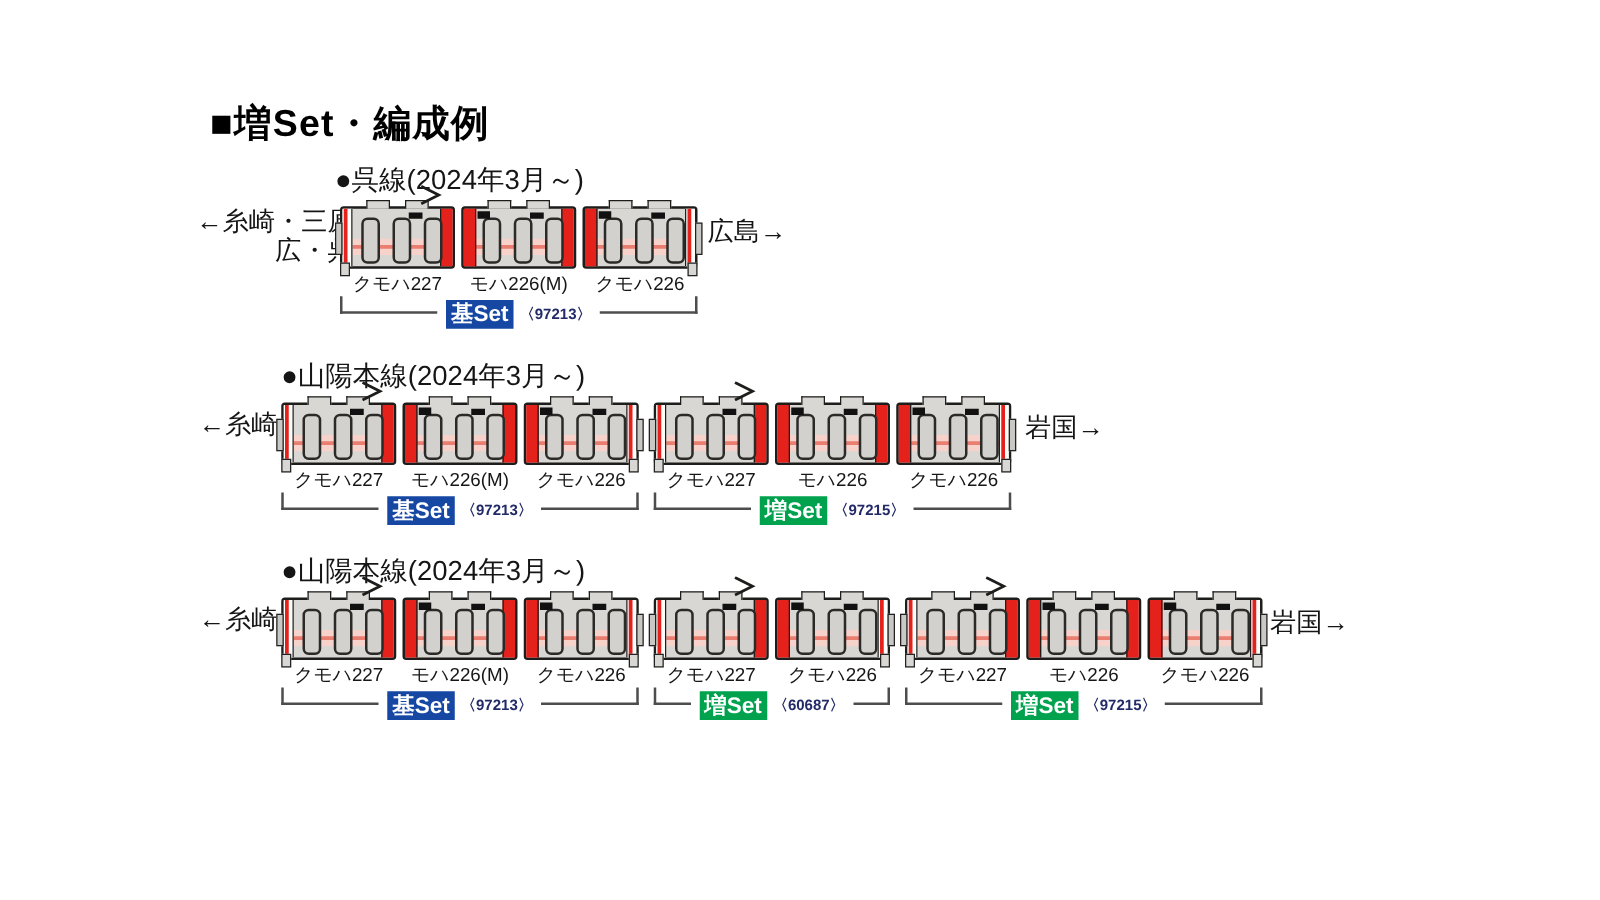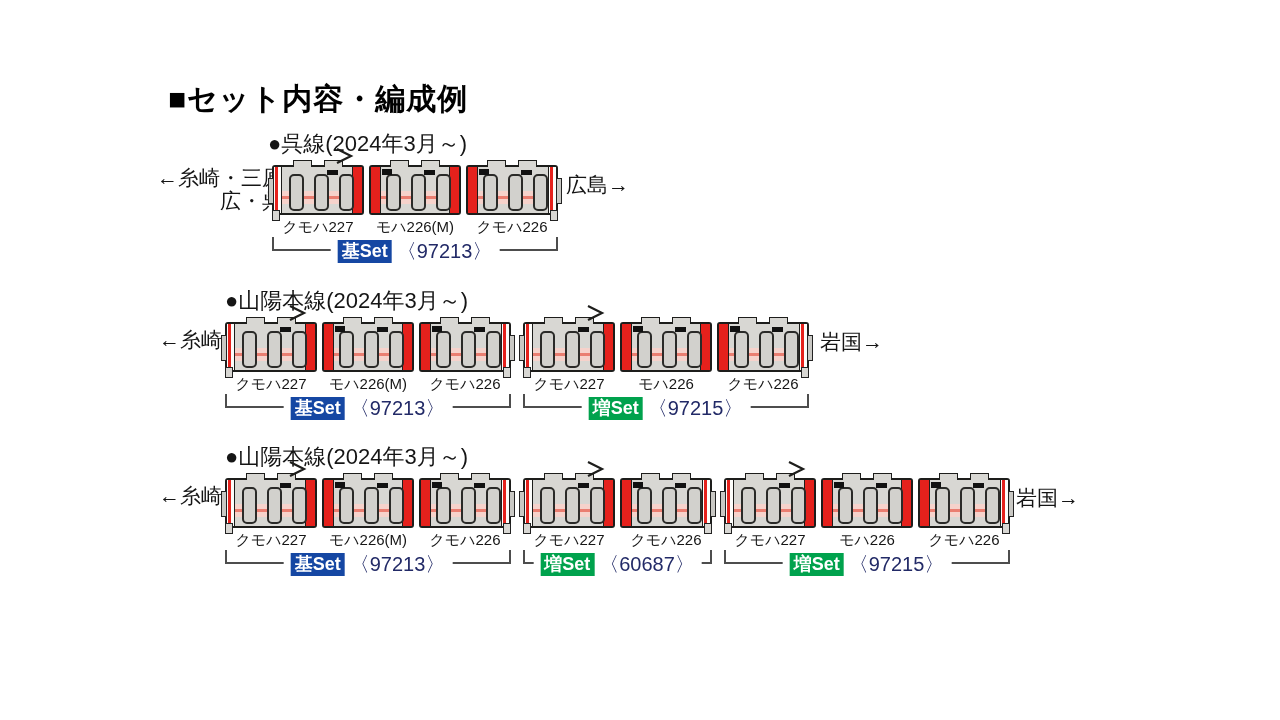--- a/index.html
+++ b/index.html
@@ -30,27 +30,27 @@
   .coupler { position:absolute; top:11px; width:6px; height:26px; background:#c9c8c4; border:1.5px solid #222; }
   .coupler.left { left:-6px; } .coupler.right { right:-6px; }
   .step { position:absolute; bottom:-8px; width:8px; height:11px; background:#d8d7d3; border:1.5px solid #222; }
   .step.left { left:-2px; } .step.right { right:-2px; }
   .panto { position:absolute; width:20px; height:16px; }
 
   .car-label { position:absolute; font-size:15px; color:#161616; text-align:center; white-space:nowrap; }
   .bracket { position:absolute; height:14px; border-left:2px solid #4d4d4d; border-right:2px solid #4d4d4d; border-bottom:2px solid #4d4d4d; }
   .badge-group { position:absolute; transform:translateX(-50%); background:#fff; display:flex; align-items:center; gap:5px; padding:0 7px; height:24px; white-space:nowrap; }
   .badge { font-size:18px; font-weight:bold; color:#fff; padding:1px 4px 2px 4px; line-height:20px; }
-  .set-number { font-size:20px; font-weight:normal; color:#222a67; }
+  .set-number { font-size:12px; font-weight:bold; color:#222a67; }
 </style>
 </head>
 <body>
 
 <div id="stage">
-  <div class="page-title" style="left:168px; top:79px;">■セット内容・編成例</div>
+  <div class="page-title" style="left:168px; top:79px;">■増Set・編成例</div>
   <div id="formations">
       <div>
         <div class="f-header" style="left: 268px; top: 129px;">●呉線(2024年3月～)</div>
         <div class="dir-label dir-left" style="right: 997px; top: 166px;">
           <div>←糸崎・三原</div>
           <div>広・呉</div>
         </div>
         <div class="dir-label" style="left: 566px; top: 171px;">広島→</div>
         <div class="car" style="left: 272px; top: 165px;">
           <div class="roof-vent" style="left: 19px;"></div>

